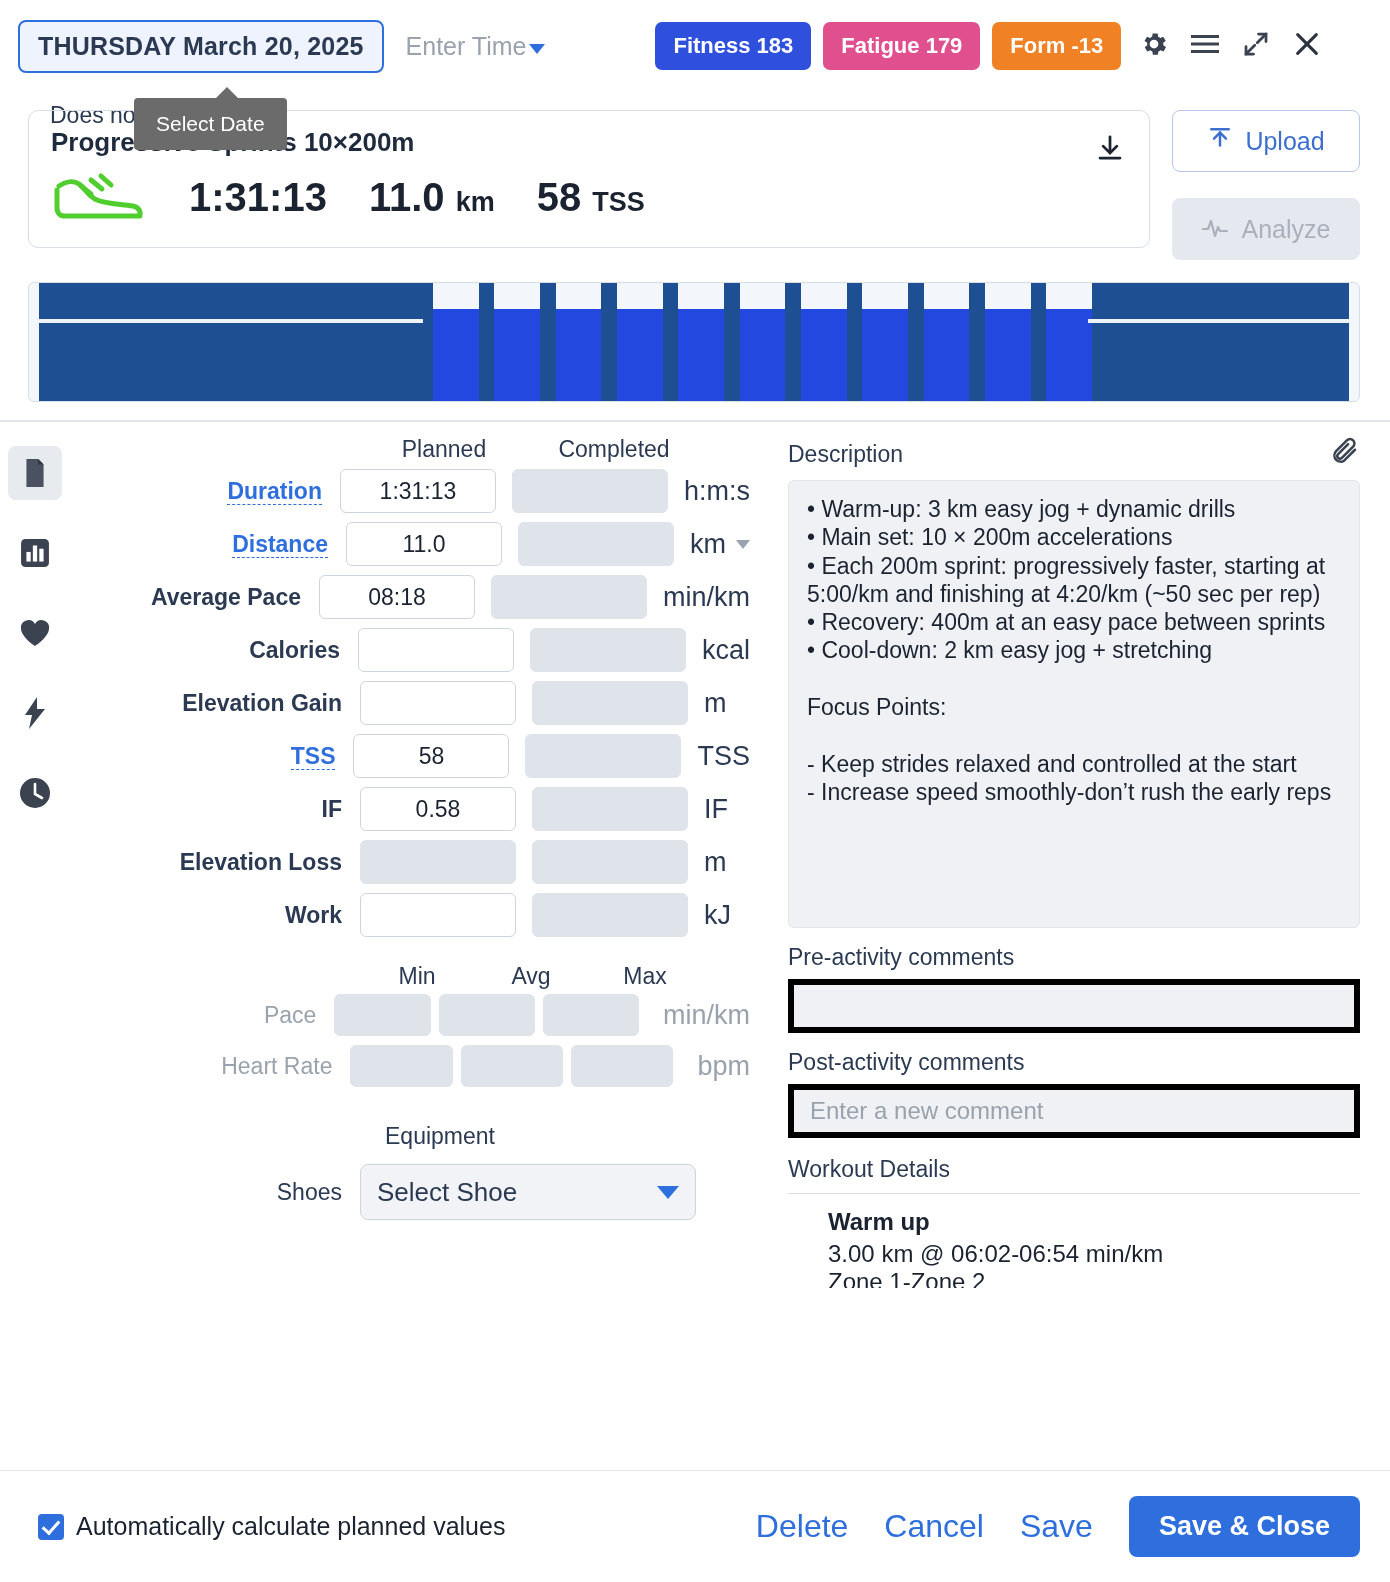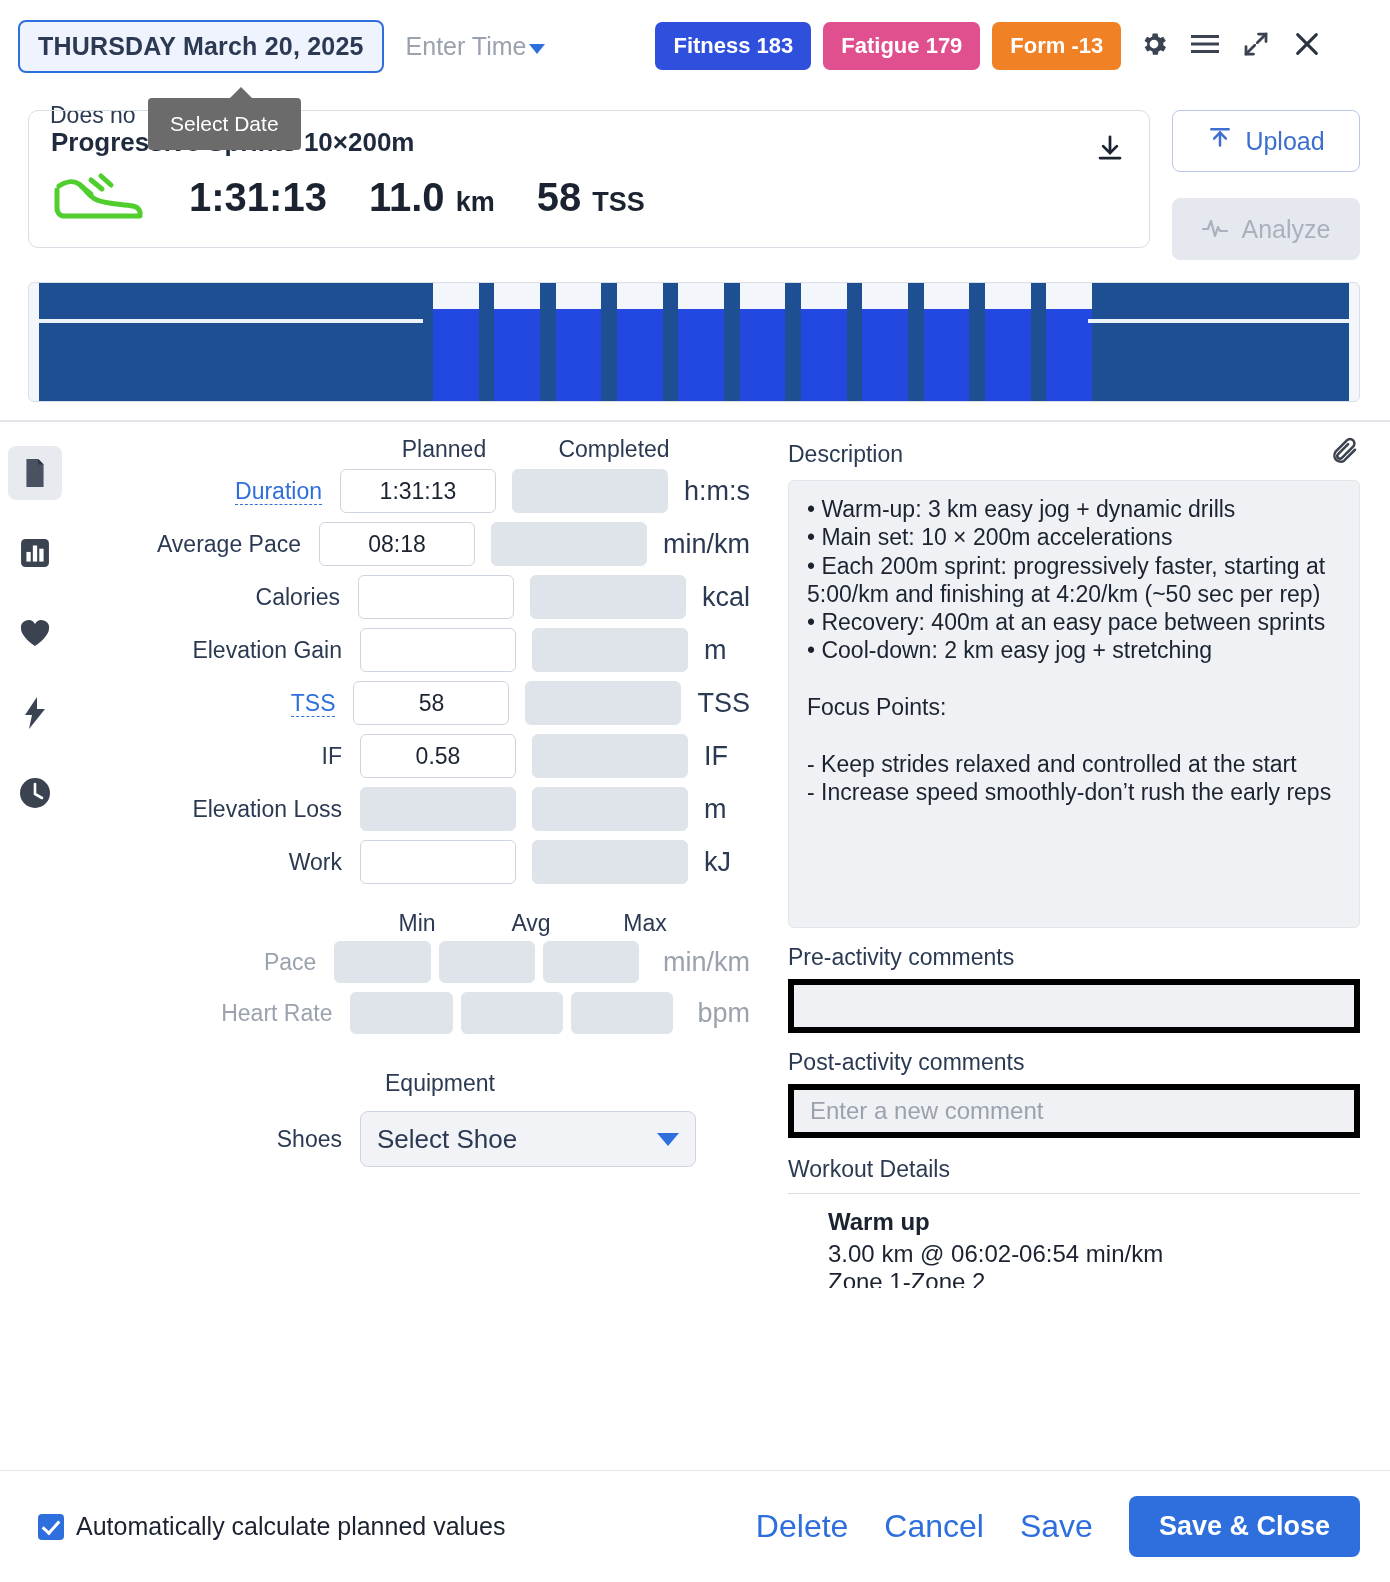--- a/index.html
+++ b/index.html
@@ -74,21 +74,21 @@
   .header-icons {
     margin-left: 18px;
     display: flex;
     align-items: center;
     gap: 20px;
   }
   .hicon { cursor: default; display: block; }
 
   .tooltip {
     position: absolute;
-    left: 148px; top: 98px;
+    left: 134px; top: 98px;
     background: #6b6b6b;
     color: #fff;
     font-size: 21px;
     padding: 14px 22px;
     border-radius: 4px;
     z-index: 5;
   }
   .tooltip:before {
     content: "";
     position: absolute;
@@ -240,20 +240,21 @@
 
   .frow {
     display: flex;
     align-items: center;
     margin-bottom: 9px;
   }
   .flabel-wrap {
     width: 290px;
     text-align: right;
     padding-right: 18px;
+    font-weight: bold;
   }
   .fin {
     width: 156px; height: 44px;
     border: 1px solid #cfd5de;
     border-radius: 6px;
     background: #fff;
     font-size: 23px;
     text-align: center;
     color: #1b2330;
     font-family: "Liberation Sans", sans-serif;
@@ -587,20 +588,27 @@
         <span class="gh-completed">Completed</span>
       </div>
       <div id="rows">
           <div class="frow">
             <div class="flabel-wrap"><span style="font-size: 23px; color: rgb(47, 111, 221); border-bottom: 1px dashed rgb(47, 111, 221);">Duration</span></div>
             <input class="fin" value="1:31:13" style="">
             <input class="fin readonly" value="" style="margin-left: 16px;">
             <span class="funit">h:m:s</span>
           </div>
           <div class="frow">
+            <div class="flabel-wrap"><span style="font-size: 23px; color: rgb(47, 111, 221); border-bottom: 1px dashed rgb(47, 111, 221);">Distance</span></div>
+            <input class="fin" value="11.0" style="">
+            <input class="fin readonly" value="" style="margin-left: 16px;">
+            <span class="funit">km</span>
+            <span class="unit-caret"></span>
+          </div>
+          <div class="frow">
             <div class="flabel-wrap"><span style="font-size: 23px; color: rgb(43, 58, 82);">Average Pace</span></div>
             <input class="fin" value="08:18" style="">
             <input class="fin readonly" value="" style="margin-left: 16px;">
             <span class="funit">min/km</span>
           </div>
           <div class="frow">
             <div class="flabel-wrap"><span style="font-size: 23px; color: rgb(43, 58, 82);">Calories</span></div>
             <input class="fin" value="" style="">
             <input class="fin readonly" value="" style="margin-left: 16px;">
             <span class="funit">kcal</span>

